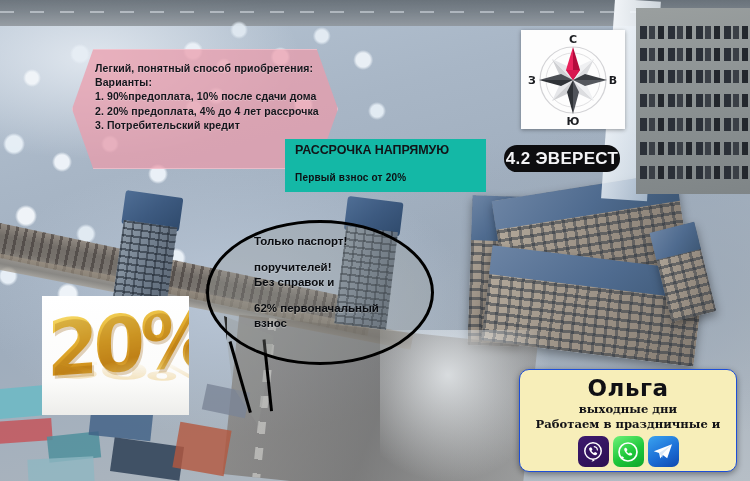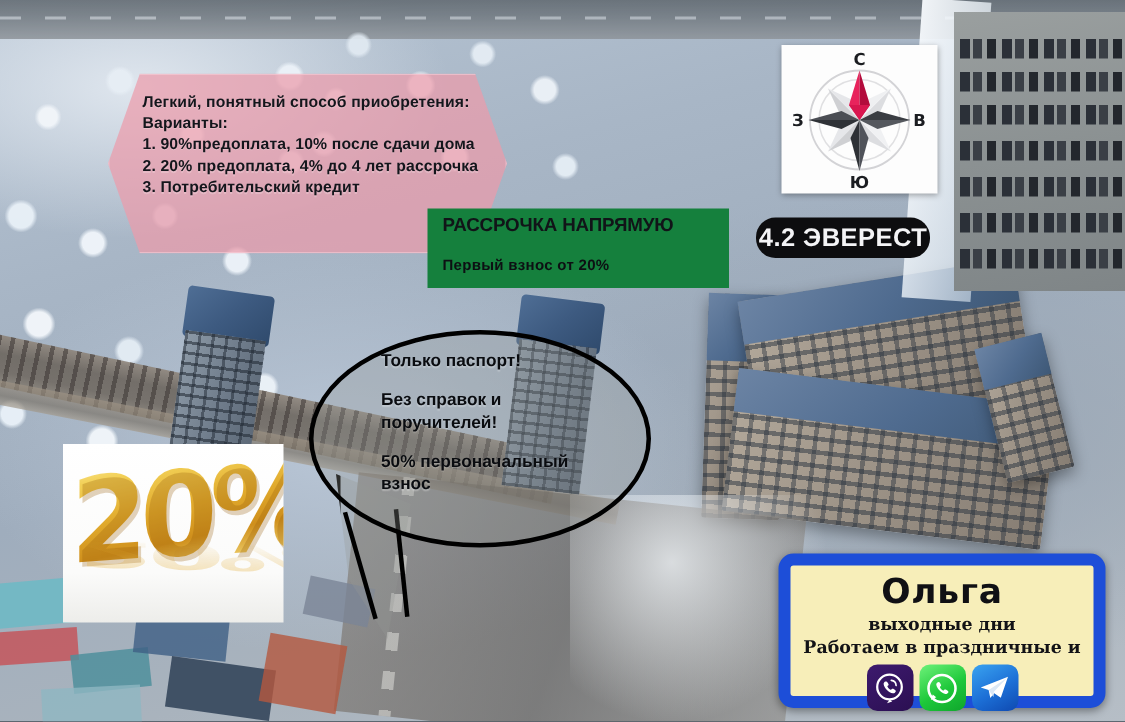--- a/index.html
+++ b/index.html
@@ -195,21 +195,21 @@
   }
   #pink-banner .ln {
     color: #14161c; font-size: 10.5px; font-weight: bold; line-height: 14.2px;
     letter-spacing: .1px; white-space: nowrap;
     text-shadow: 0 1px 0 rgba(255,255,255,.22);
   }
 
   
   #rassrochka-box {
     position: absolute; left: 285px; top: 139px; width: 201px; height: 53px;
-    background: #15803d;
+    background: #14b8a6;
     padding: 4px 0 0 10px;
   }
   #rassrochka-box .l1, #rassrochka-box .l2 {
     color: #111418; font-size: 12.5px; font-weight: bold; line-height: 14px;
     letter-spacing: -.1px; white-space: nowrap;
   }
   #rassrochka-box .l3 {
     color: #0d0f13; font-size: 10px; font-weight: bold; line-height: 19px;
     margin-top: 11px; letter-spacing: .2px; white-space: nowrap;
   }
@@ -284,21 +284,21 @@
     background: linear-gradient(0deg, rgba(255,255,255,0) 10%, rgba(226,170,48,.35) 100%);
     -webkit-background-clip: text; background-clip: text;
     color: transparent;
     transform: scaleY(-.32) skewY(-4deg); transform-origin: top left;
   }
 
   
   #olga-card {
     position: absolute; left: 519px; top: 369px; width: 218px; height: 103px;
     background: #f7eeb9;
-    border: 8px solid #1d4ed8;
+    border: 1px solid #1d4ed8;
     border-radius: 10px;
     box-shadow: 0 2px 6px rgba(0,0,0,.4);
     padding-top: 5px;
     text-align: center;
   }
   #olga-card .name {
     color: #101014; font-size: 23px; font-weight: bold; line-height: 27px;
     font-family: "DejaVu Sans", sans-serif; letter-spacing: .5px;
   }
   #olga-card .sub {
@@ -400,25 +400,25 @@
   <div id="speech-bubble">
     <div class="tail"></div>
     <div class="tail-a"></div>
     <div class="tail-b"></div>
     <div class="ellipse"></div>
     <div class="txt">
       <div class="bl">
         <div>Только паспорт!</div>
       </div>
       <div class="bl">
+        <div>поручителей!</div>
         <div>Без справок и</div>
-        <div>поручителей!</div>
       </div>
       <div class="bl">
-        <div>50% первоначальный</div>
+        <div>62% первоначальный</div>
         <div>взнос</div>
       </div>
     </div>
   </div>
 
   <div id="compass-card">
     <svg viewBox="0 0 104 99">
       <circle cx="52" cy="50" r="33" fill="none" stroke="#d3d3d6" stroke-width="1.2"></circle>
       <circle cx="52" cy="50" r="27" fill="none" stroke="#e0e0e2" stroke-width="1"></circle>
 

